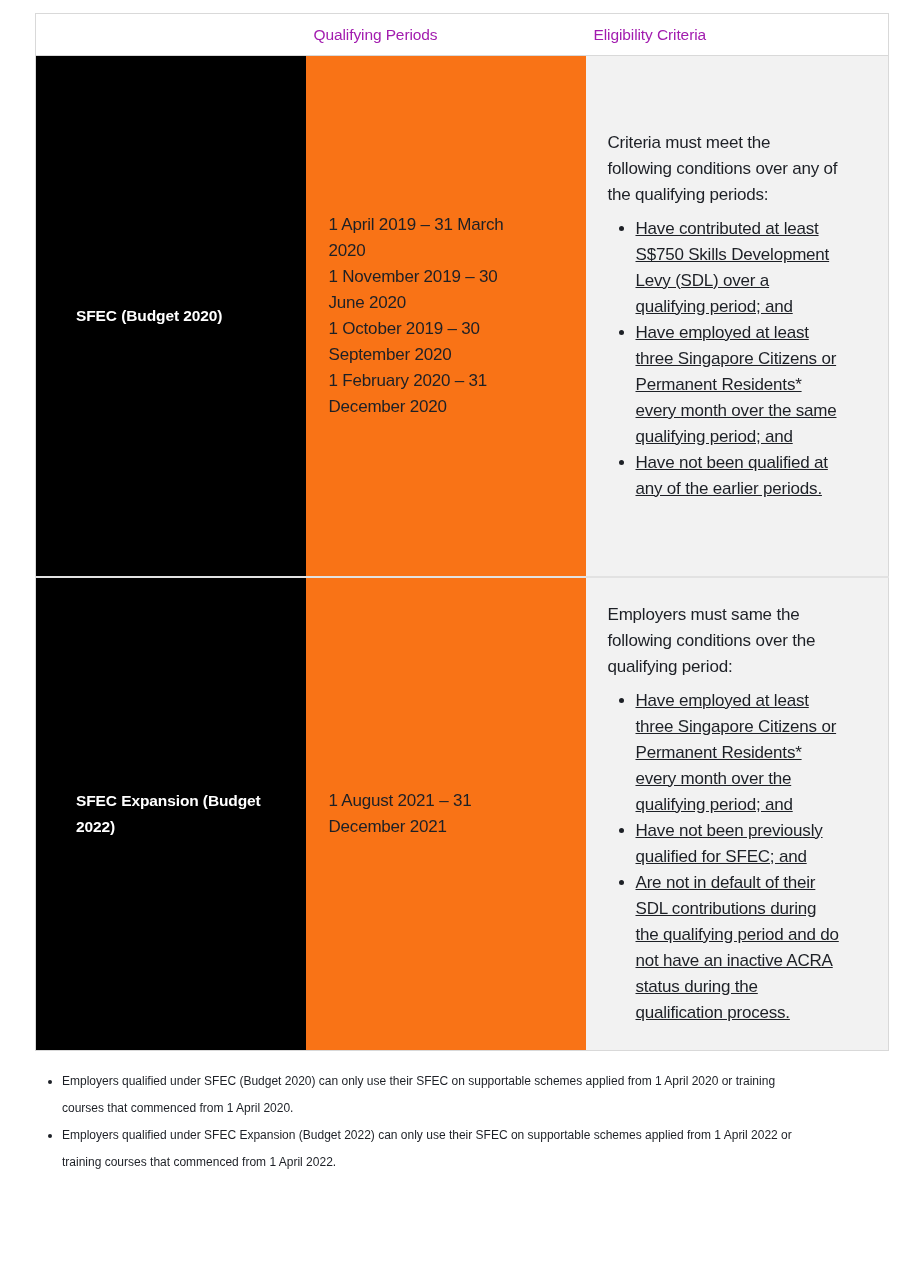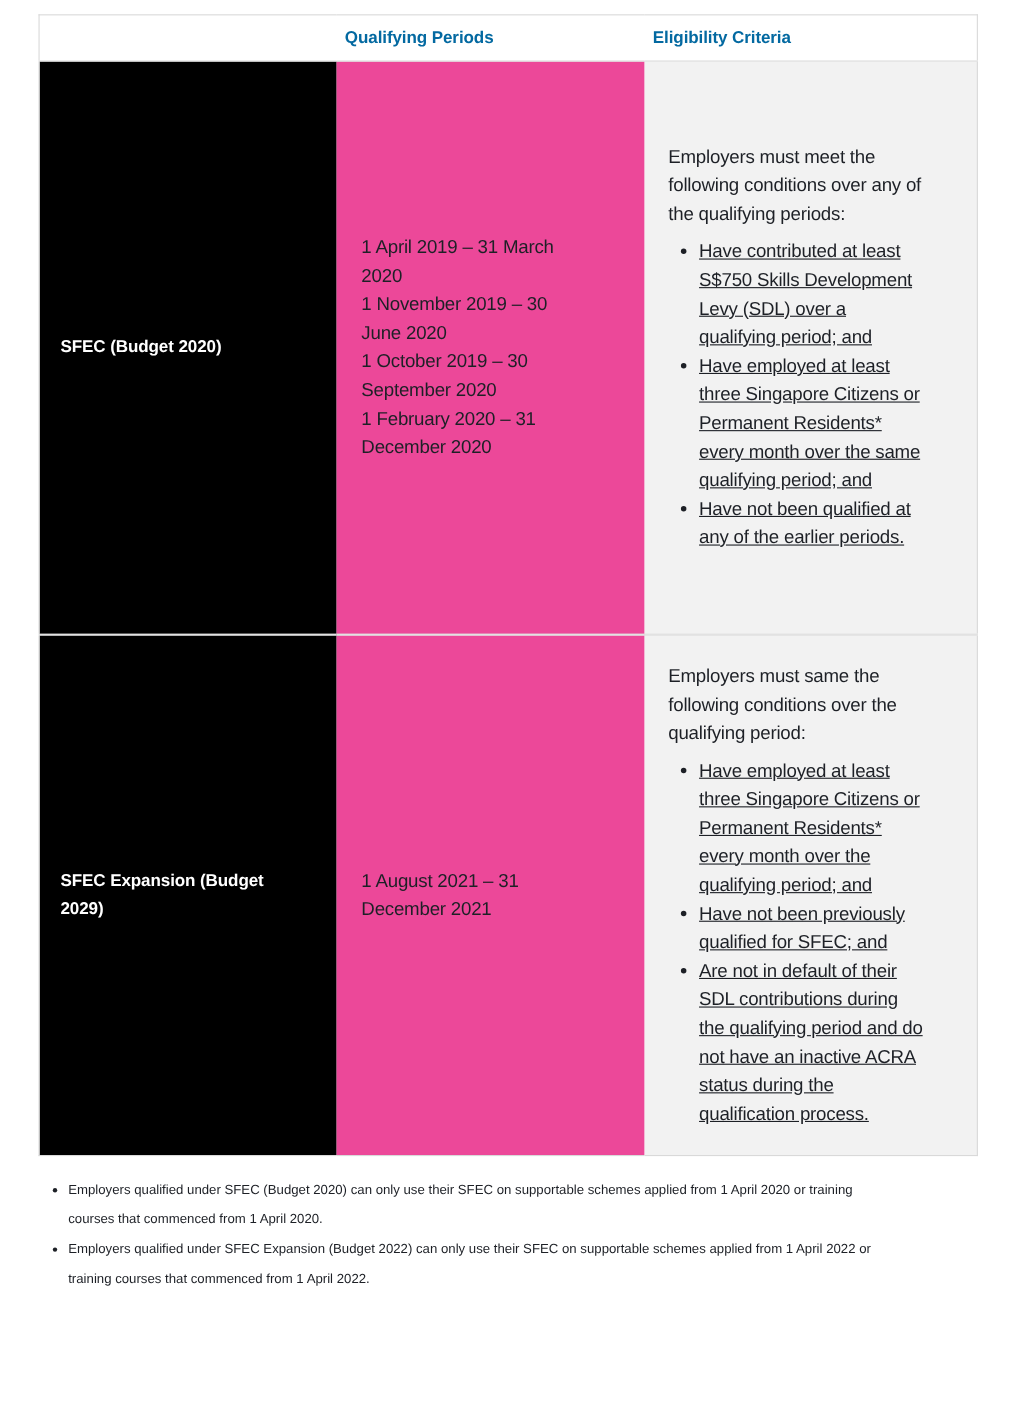--- a/index.html
+++ b/index.html
@@ -28,46 +28,46 @@
     border: 1px solid #d9d9d9;
   }
   col.c1 { width: 270px; }
   col.c2 { width: 280px; }
   col.c3 { width: 303px; }
 
   thead tr { height: 42px; }
   thead th {
     background: #ffffff;
     font-size: 15.5px;
-    font-weight: 700;
-    color: #0369a1;
+    font-weight: 400;
+    color: #a21caf;
     text-align: left;
     vertical-align: middle;
     padding: 0 8px;
     border-bottom: 1px solid #d9d9d9;
     letter-spacing: -0.1px;
   }
 
   tbody tr.r1 { height: 521px; }
   tbody tr.r2 { height: 473px; }
   tbody tr.r1 > * { border-bottom: 2px solid #e2e2e2; }
 
   th.scheme {
     background: #000000;
     color: #ffffff;
     font-size: 15.5px;
     font-weight: 700;
     text-align: left;
     vertical-align: middle;
     line-height: 26px;
-    padding: 16px 30px 16px 19px;
+    padding: 16px 30px 16px 40px;
     letter-spacing: -0.1px;
   }
   td.periods {
-    background: #ec4899;
+    background: #f97316;
     vertical-align: middle;
     font-size: 17px;
     line-height: 26px;
     padding: 16px 62px 16px 23px;
     letter-spacing: -0.2px;
     margin-left: 28px;
   }
   td.periods .period { margin: 0; }
   td.criteria {
     background: #f2f2f2;
@@ -131,30 +131,30 @@
     <tbody>
       <tr class="r1">
         <th class="scheme">SFEC (Budget 2020)</th>
         <td class="periods">
           <div class="period">1 April 2019 – 31 March 2020</div>
           <div class="period">1 November 2019 – 30 June 2020</div>
           <div class="period">1 October 2019 – 30 September 2020</div>
           <div class="period">1 February 2020 – 31 December 2020</div>
         </td>
         <td class="criteria">
-          <p class="intro">Employers must meet the following conditions over any of the qualifying periods:</p>
+          <p class="intro">Criteria must meet the following conditions over any of the qualifying periods:</p>
           <ul class="crit-list">
             <li>Have contributed at least S$750 Skills Development Levy (SDL) over a qualifying period; and</li>
             <li>Have employed at least three Singapore Citizens or Permanent Residents* every month over the same qualifying period; and</li>
             <li>Have not been qualified at any of the earlier periods.</li>
           </ul>
         </td>
       </tr>
       <tr class="r2">
-        <th class="scheme">SFEC Expansion (Budget 2029)</th>
+        <th class="scheme">SFEC Expansion (Budget 2022)</th>
         <td class="periods">
           <div class="period">1 August 2021 – 31 December 2021</div>
         </td>
         <td class="criteria">
           <p class="intro">Employers must same the following conditions over the qualifying period:</p>
           <ul class="crit-list">
             <li>Have employed at least three Singapore Citizens or Permanent Residents* every month over the qualifying period; and</li>
             <li>Have not been previously qualified for SFEC; and</li>
             <li>Are not in default of their SDL contributions during the qualifying period and do not have an inactive ACRA status during the qualification process.</li>
           </ul>

